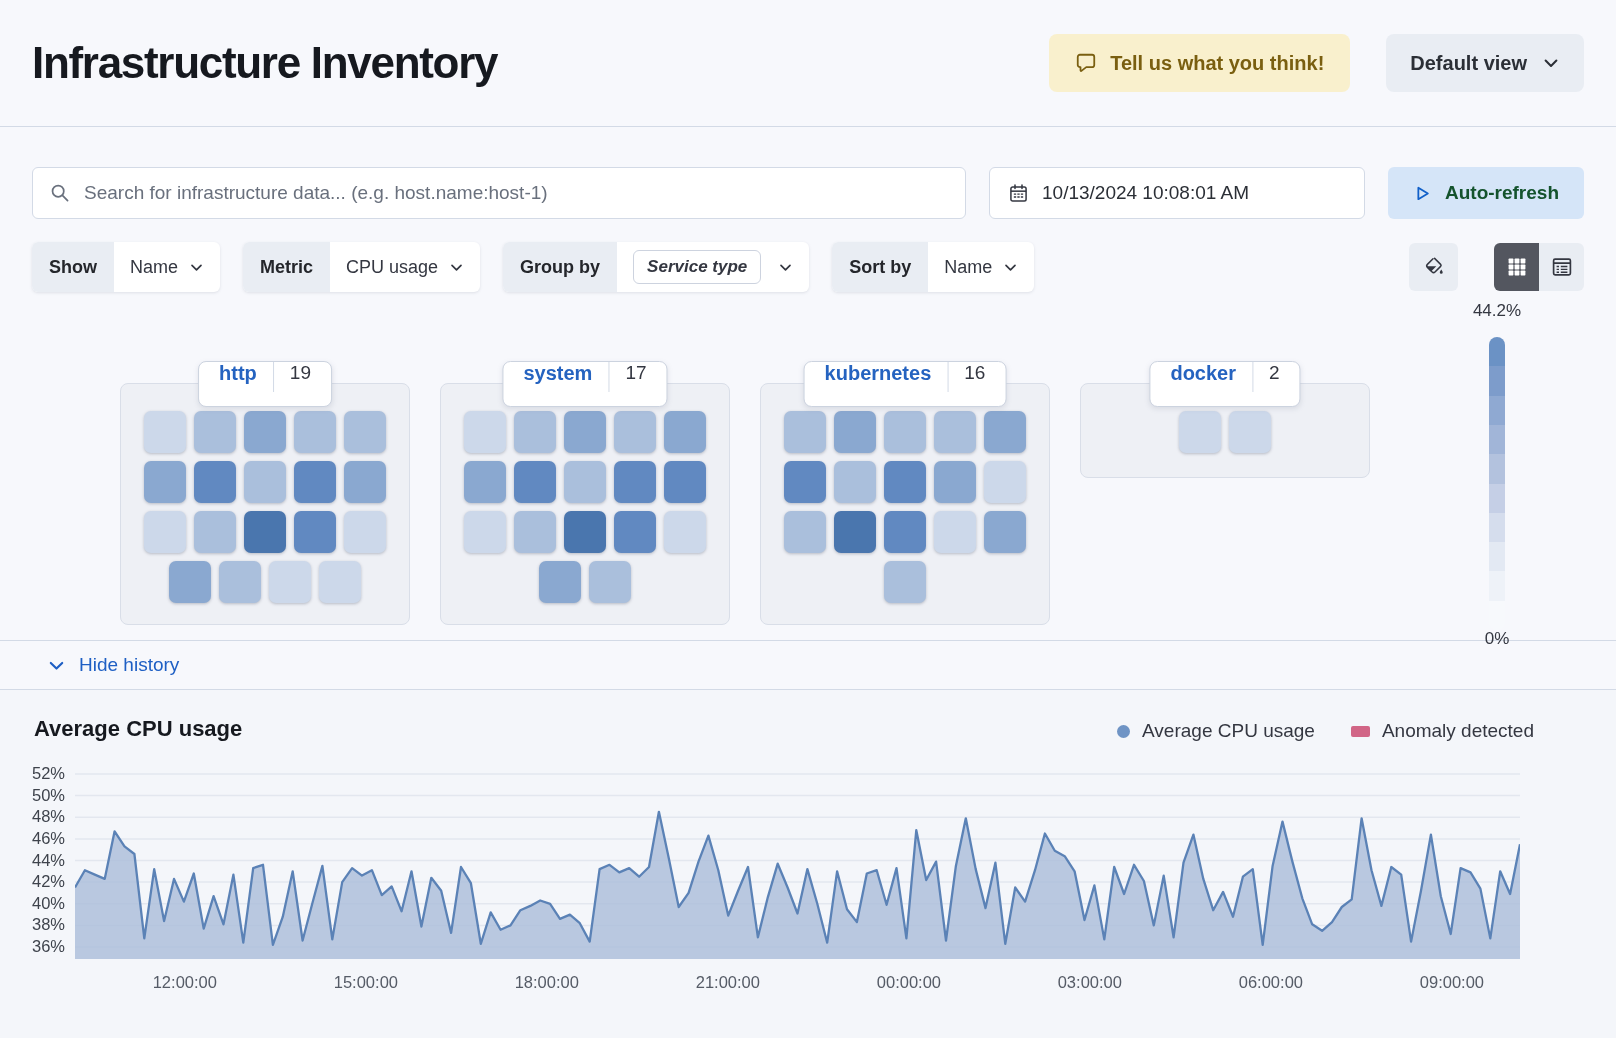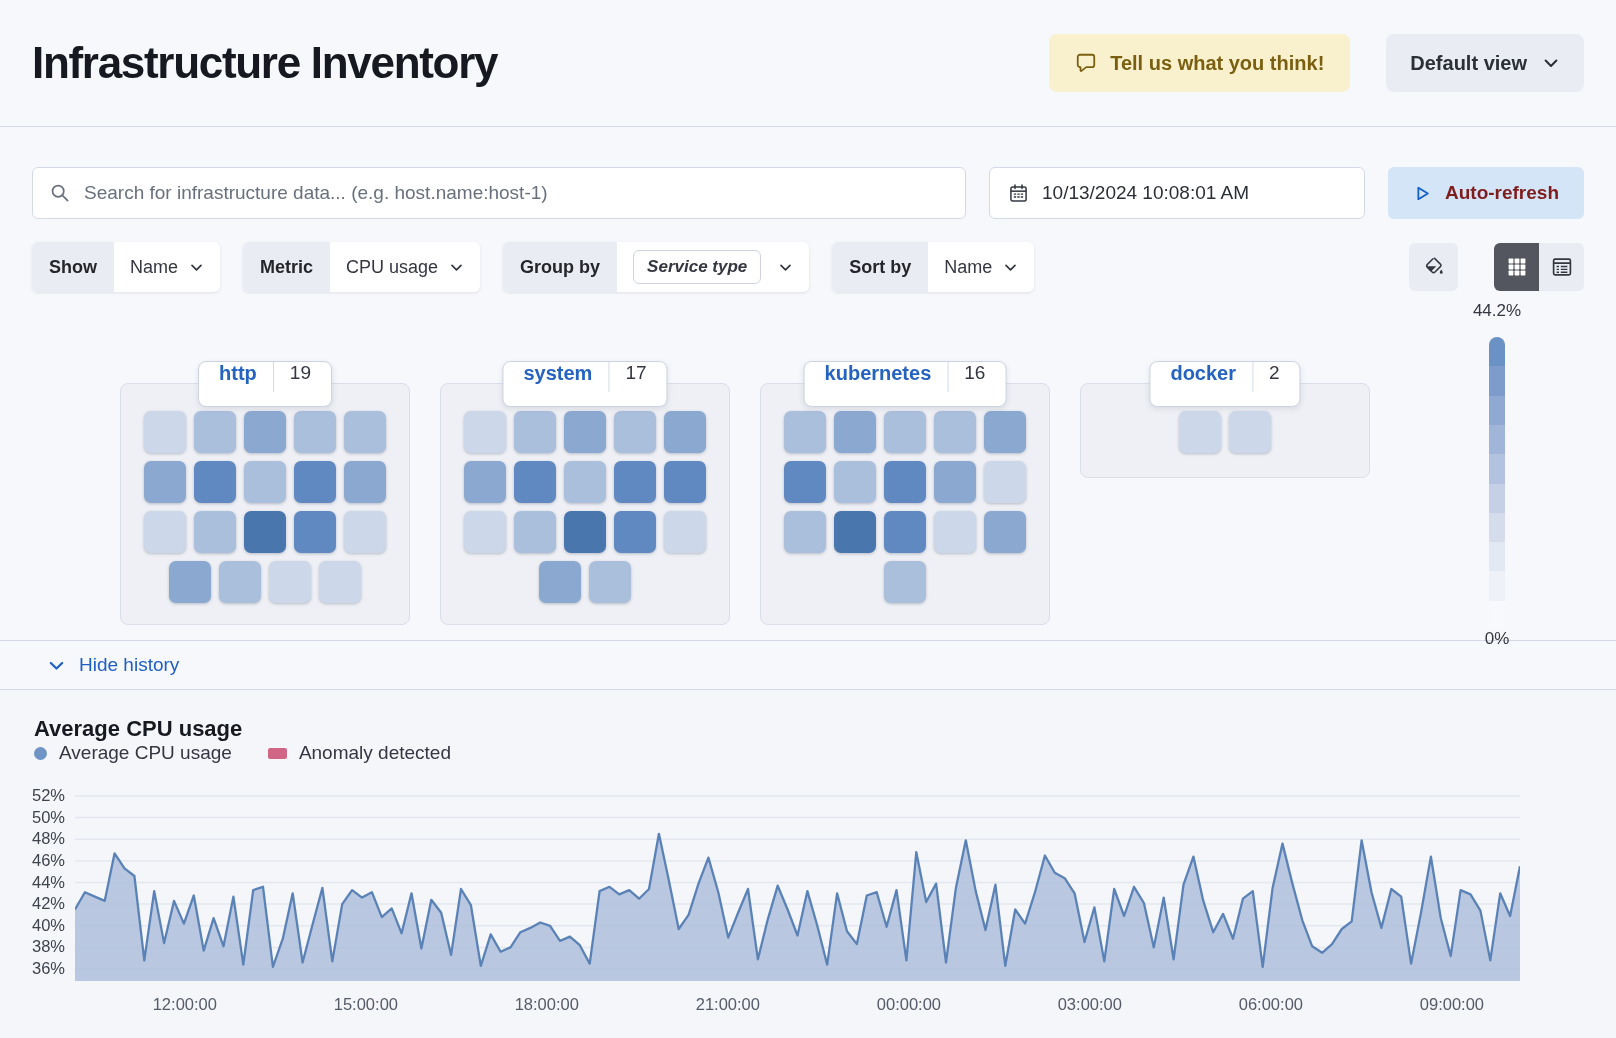--- a/index.html
+++ b/index.html
@@ -20,21 +20,21 @@
   
   .toolbar { display: flex; gap: 23px; margin: 40px 32px 0; }
   .search { flex: 1; height: 52px; background: #fff; border: 1px solid #d3dae6; border-radius: 6px;
             display: flex; align-items: center; padding: 0 16px; gap: 13px; }
   .search input { border: none; outline: none; flex: 1; font-size: 19px; color: #343741; background: transparent;
                   font-family: "Liberation Sans", sans-serif; }
   .search input::placeholder { color: #69707d; opacity: 1; }
   .datebox { width: 376px; height: 52px; background: #fff; border: 1px solid #d3dae6; border-radius: 6px;
              display: flex; align-items: center; padding: 12px 18px; gap: 13px; font-size: 19px; font-weight: 400; color: #2b2f36; cursor: pointer; }
   .btn-refresh { width: 196px; height: 52px; background: #d5e5f8; border-radius: 6px; display: flex;
-                 align-items: center; justify-content: center; gap: 13px; color: #7f1d1d; font-weight: 700; font-size: 19px; cursor: pointer; }
+                 align-items: center; justify-content: center; gap: 13px; color: #14532d; font-weight: 700; font-size: 19px; cursor: pointer; }
   
   .filters { display: flex; gap: 23px; margin: 23px 32px 0; align-items: center; height: 50px; }
   .fgroup { display: flex; align-items: stretch; height: 50px; background: #fff; border-radius: 6px;
             box-shadow: 0 1px 3px rgba(110,120,140,.18); cursor: pointer; }
   .flabel { background: #e9edf3; display: flex; align-items: center; padding: 0 17px; font-weight: 700;
             font-size: 18px; border-radius: 6px 0 0 6px; color: #24262b; }
   .fvalue { display: flex; align-items: center; gap: 11px; padding: 0 16px; font-size: 18px; color: #343741; }
   .badge-pill { border: 1px solid #cdd3df; border-radius: 6px; padding: 6px 13px; font-weight: 700; font-size: 17px; background: #fff; font-style: italic; }
   .filters-right { margin-left: auto; display: flex; gap: 36px; align-items: center; }
   .btn-icon { width: 49px; height: 48px; background: #e9edf3; border-radius: 6px; display: flex;
@@ -58,21 +58,21 @@
   .trow { display: flex; gap: 8px; justify-content: center; }
   .tile { width: 42px; height: 42px; border-radius: 7px; box-shadow: 0 1px 3px rgba(80,90,110,.35); cursor: pointer; }
   .clegend { position: absolute; left: 1489px; top: 45px; width: 16px; height: 293px; border-radius: 8px; }
   .clegend-max { position: absolute; left: 1455px; top: 9px; width: 84px; text-align: center; font-size: 17px; color: #343741; }
   .clegend-min { position: absolute; left: 1477px; top: 337px; width: 40px; text-align: center; font-size: 17px; color: #343741; z-index: 3; }
   
   .history { height: 50px; border-top: 1px solid #d3dae6; border-bottom: 1px solid #d3dae6; display: flex;
              align-items: center; padding-left: 47px; gap: 13px; color: #1e5fc4; font-size: 19px; background: #f7f8fc; cursor: pointer; }
   
   .chart-section { background: #f4f6fa; height: 348px; padding: 26px 34px 0; }
-  .chart-head { display: flex; justify-content: space-between; align-items: flex-start; padding-right: 48px; flex-direction: column; }
+  .chart-head { display: flex; justify-content: space-between; align-items: flex-end; padding-right: 48px; }
   .chart-title { font-size: 22px; font-weight: 700; color: #16191f; }
   .chart-legend { display: flex; gap: 36px; align-items: center; }
   .cl-item { display: flex; gap: 12px; align-items: center; font-size: 19px; color: #343741; }
   .cl-dot { width: 13px; height: 13px; border-radius: 50%; }
   .cl-rect { width: 19px; height: 11px; border-radius: 2px; }
   .chart-area { position: relative; margin: 24px 62px 0 41px; height: 195px; }
   .chart-area svg { position: absolute; inset: 0; width: 100%; height: 100%; }
   .ytick { position: absolute; right: 100%; margin-right: 10px; width: 50px; text-align: right;
            font-size: 16.5px; color: #3e434c; }
   .xlabels { position: relative; margin: 0 62px 0 41px; height: 34px; }

